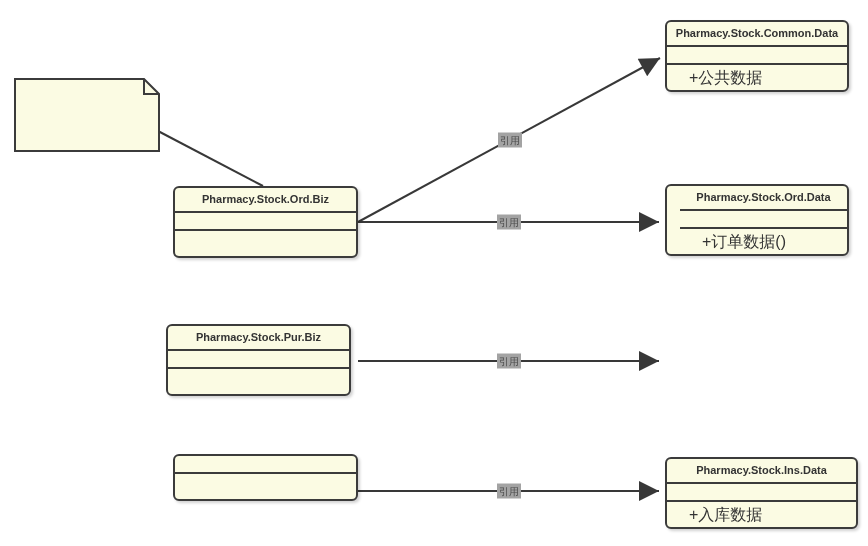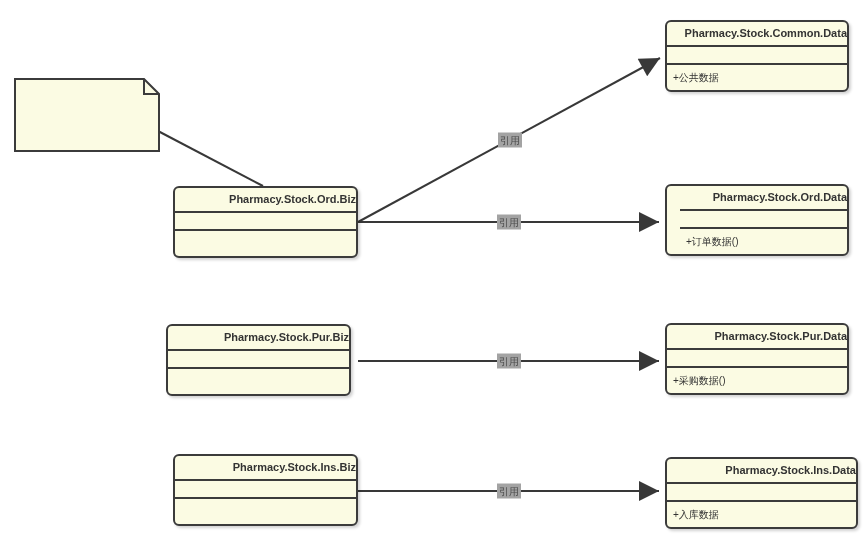--- a/index.html
+++ b/index.html
@@ -15,33 +15,33 @@
   .uml-class{
     position:absolute;z-index:2;
     background:#FBFBE3;
     border:2px solid #3B3B3B;
     border-radius:6px;
     box-shadow:2px 2px 3px rgba(0,0,0,0.18);
     box-sizing:border-box;
   }
   .c-title{
     height:23px;line-height:23px;
-    text-align:right;font-weight:bold;font-size:11px;color:#333333;
+    text-align:center;font-weight:bold;font-size:11px;color:#333333;
     border-bottom:2px solid #3B3B3B;
     overflow:hidden;white-space:nowrap;
   }
   .c-attrs{
     height:16px;
     border-bottom:2px solid #3B3B3B;
   }
   .c-methods{
     height:25px;line-height:25px;
-    font-size:10px;color:#333333;
+    font-size:16px;color:#333333;
     padding-left:6px;
-    overflow:hidden;white-space:nowrap;
+    overflow:hidden;white-space:nowrap;margin-left:16px;
   }
 
   
   .uml-note{position:absolute;left:14px;top:78px;width:146px;height:74px;z-index:2;}
   .uml-note svg{position:absolute;left:0;top:0;}
   .note-text{
     position:absolute;left:6px;right:10px;top:0;bottom:0;
     display:flex;align-items:center;justify-content:center;
     text-align:center;font-size:12px;line-height:17px;color:#333333;
     word-break:break-all;
@@ -90,42 +90,36 @@
     <div class="c-methods"></div>
   </div>
 
   <div class="uml-class" style="left:166px;top:324px;width:185px;">
     <div class="c-title">Pharmacy.Stock.Pur.Biz</div>
     <div class="c-attrs"></div>
     <div class="c-methods"></div>
   </div>
 
   <div class="uml-class" style="left:173px;top:454px;width:185px;">
-    <div class="c-title">Pharmacy.Stock.Ins.Biz</div>
     <div class="c-attrs"></div>
     <div class="c-methods"></div>
   </div>
 
   <div class="uml-class" style="left:665px;top:20px;width:184px;">
     <div class="c-title">Pharmacy.Stock.Common.Data</div>
     <div class="c-attrs"></div>
     <div class="c-methods">+公共数据</div>
   </div>
 
   <div class="uml-class" style="left:665px;top:184px;width:184px;padding-left:13px;">
     <div class="c-title">Pharmacy.Stock.Ord.Data</div>
     <div class="c-attrs"></div>
     <div class="c-methods">+订单数据()</div>
   </div>
 
-  <div class="uml-class" style="left:665px;top:323px;width:184px;">
-    <div class="c-title">Pharmacy.Stock.Pur.Data</div>
-    <div class="c-attrs"></div>
-    <div class="c-methods">+采购数据()</div>
-  </div>
 
   <div class="uml-class" style="left:665px;top:457px;width:193px;">
     <div class="c-title">Pharmacy.Stock.Ins.Data</div>
     <div class="c-attrs"></div>
     <div class="c-methods">+入库数据</div>
   </div>
 
 </div>
 
 </body></html>

